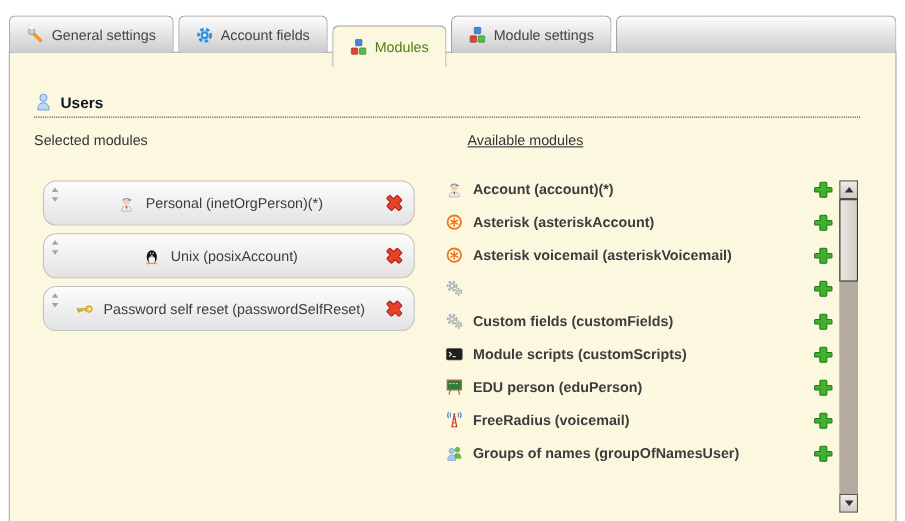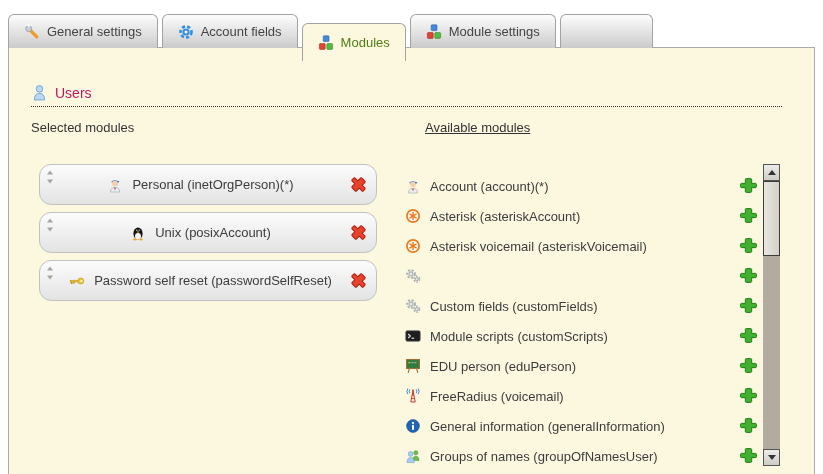--- a/index.html
+++ b/index.html
@@ -3,21 +3,21 @@
 <meta charset="utf-8">
 <style>
   html,body { margin:0; padding:0; }
   .page {
     position:relative; width:823px; height:474px; background:#ffffff;
     font-family:"Liberation Sans", sans-serif; overflow:hidden;
     -webkit-font-smoothing:antialiased;
   }
   
   .tabbar {
-    position:absolute; left:8px; top:11px; width:645px; height:37px;
+    position:absolute; left:8px; top:11px; width:807px; height:37px;
     display:flex; gap:4px; z-index:3;
   }
   .tab {
     box-sizing:border-box; margin-top:3px; height:34px;
     border:1px solid #a3a3a3; border-bottom:none; border-radius:6px 6px 0 0;
     background:linear-gradient(#fdfdfd,#cbcbcb);
     display:flex; align-items:center; gap:7px; padding:0 15px;
     font-size:13px; color:#444; cursor:pointer; white-space:nowrap;
   }
   .tab.active {
@@ -34,39 +34,39 @@
   .panel {
     position:absolute; left:8px; top:47px; width:807px; height:430px;
     box-sizing:border-box; background:#fcf8e0;
     border:1px solid #ababab; border-bottom:none; z-index:2;
   }
   .section-header {
     position:absolute; left:22px; top:36px; width:751px;
     display:flex; align-items:center; gap:7px; padding-bottom:5px;
     border-bottom:1px dotted #333;
   }
-  .section-title { font-size:14px; font-weight:normal; color:#be185d; }
+  .section-title { font-size:14px; font-weight:bold; color:#0f172a; }
   .col-label { position:absolute; top:72px; font-size:13px; color:#333; }
   .col-label.sel   { left:22px;  }
   .col-label.avail { left:416px;text-decoration:underline; }
   
   .selected-list { position:absolute; left:30px; top:116px; width:338px; }
   .sel-row {
     box-sizing:border-box; height:41px; margin-bottom:7px;
     border:1px solid #c2c2c2; border-radius:12px;
     background:linear-gradient(#fcfcfc,#e3e3e3);
     display:flex; align-items:center; cursor:move;
   }
   .sel-handle { align-self:flex-start; margin:5px 0 0 6px; flex:none; opacity:.9; }
   .sel-center { flex:1; display:flex; align-items:center; justify-content:center; gap:9px; min-width:0; }
   .sel-label { font-size:13px; color:#3c3c3c; white-space:nowrap; }
   .sel-del { flex:none; margin:0 8px 0 2px; cursor:pointer; background:none; border:none; padding:0; display:flex; }
   
   .available-list { position:absolute; left:396px; top:116px; width:352px; }
-  .avail-row { height:30px; display:flex; align-items:flex-end; gap:9px; }
+  .avail-row { height:30px; display:flex; align-items:flex-start; gap:9px;font-weight:bold; }
   .avail-label { font-size:13px; color:#3c3c3c; white-space:nowrap; }
   .avail-add { margin-left:auto; cursor:pointer; background:none; border:none; padding:0; display:flex; }
   
   .scrollbar { position:absolute; left:754px; top:116px; width:17px; height:302px; }
   .sb-btn {
     box-sizing:border-box; width:17px; height:17px;
     background:linear-gradient(#ececea,#cfccc4); border:1px solid #555;
     display:flex; align-items:center; justify-content:center; cursor:pointer;
   }
   .sb-track { width:17px; height:268px; background:#b3aba0; }
@@ -364,35 +364,20 @@
           <span class="avail-label">FreeRadius (voicemail)</span>
           <button class="avail-add">
             <svg width="17" height="17" viewBox="0 0 16 16">
               <path d="M6 1.5 h4 c0.6 0 1 0.4 1 1 V6 h3.5 c0.6 0 1 0.4 1 1 v2 c0 0.6 -0.4 1 -1 1 H11 v3.5 c0 0.6 -0.4 1 -1 1 H6 c-0.6 0 -1 -0.4 -1 -1 V10 H1.5 c-0.6 0 -1 -0.4 -1 -1 V7 c0 -0.6 0.4 -1 1 -1 H5 V2.5 c0 -0.6 0.4 -1 1 -1 Z" fill="#41b02e" stroke="#1c7a14" stroke-width="0.9"></path>
             </svg>
           </button>
         </div>
         <div class="avail-row">
           <span class="icon">
             <svg width="16" height="16" viewBox="0 0 16 16">
-    <circle cx="8" cy="8" r="6.4" fill="#2064b4" stroke="#154a8a" stroke-width="0.6"></circle>
-    <circle cx="8" cy="4.9" r="1.1" fill="#ffffff"></circle>
-    <rect x="7" y="6.8" width="2" height="5.2" rx="1" fill="#ffffff"></rect>
-  </svg>
-          </span>
-          <span class="avail-label">General information (generalInformation)</span>
-          <button class="avail-add">
-            <svg width="17" height="17" viewBox="0 0 16 16">
-              <path d="M6 1.5 h4 c0.6 0 1 0.4 1 1 V6 h3.5 c0.6 0 1 0.4 1 1 v2 c0 0.6 -0.4 1 -1 1 H11 v3.5 c0 0.6 -0.4 1 -1 1 H6 c-0.6 0 -1 -0.4 -1 -1 V10 H1.5 c-0.6 0 -1 -0.4 -1 -1 V7 c0 -0.6 0.4 -1 1 -1 H5 V2.5 c0 -0.6 0.4 -1 1 -1 Z" fill="#41b02e" stroke="#1c7a14" stroke-width="0.9"></path>
-            </svg>
-          </button>
-        </div>
-        <div class="avail-row">
-          <span class="icon">
-            <svg width="16" height="16" viewBox="0 0 16 16">
     <circle cx="10.8" cy="4.8" r="2.1" fill="#6cc04a" stroke="#3f8f28" stroke-width="0.5"></circle>
     <path d="M7.6 12.6 Q7.6 8.2 10.8 8.2 Q14 8.2 14 12.6 Z" fill="#6cc04a" stroke="#3f8f28" stroke-width="0.5"></path>
     <circle cx="5.6" cy="6" r="2.4" fill="#a9cdf2" stroke="#5e93c8" stroke-width="0.5"></circle>
     <path d="M2 14.6 Q2 9.6 5.6 9.6 Q9.2 9.6 9.2 14.6 Z" fill="#a9cdf2" stroke="#5e93c8" stroke-width="0.5"></path>
   </svg>
           </span>
           <span class="avail-label">Groups of names (groupOfNamesUser)</span>
           <button class="avail-add">
             <svg width="17" height="17" viewBox="0 0 16 16">
               <path d="M6 1.5 h4 c0.6 0 1 0.4 1 1 V6 h3.5 c0.6 0 1 0.4 1 1 v2 c0 0.6 -0.4 1 -1 1 H11 v3.5 c0 0.6 -0.4 1 -1 1 H6 c-0.6 0 -1 -0.4 -1 -1 V10 H1.5 c-0.6 0 -1 -0.4 -1 -1 V7 c0 -0.6 0.4 -1 1 -1 H5 V2.5 c0 -0.6 0.4 -1 1 -1 Z" fill="#41b02e" stroke="#1c7a14" stroke-width="0.9"></path>

